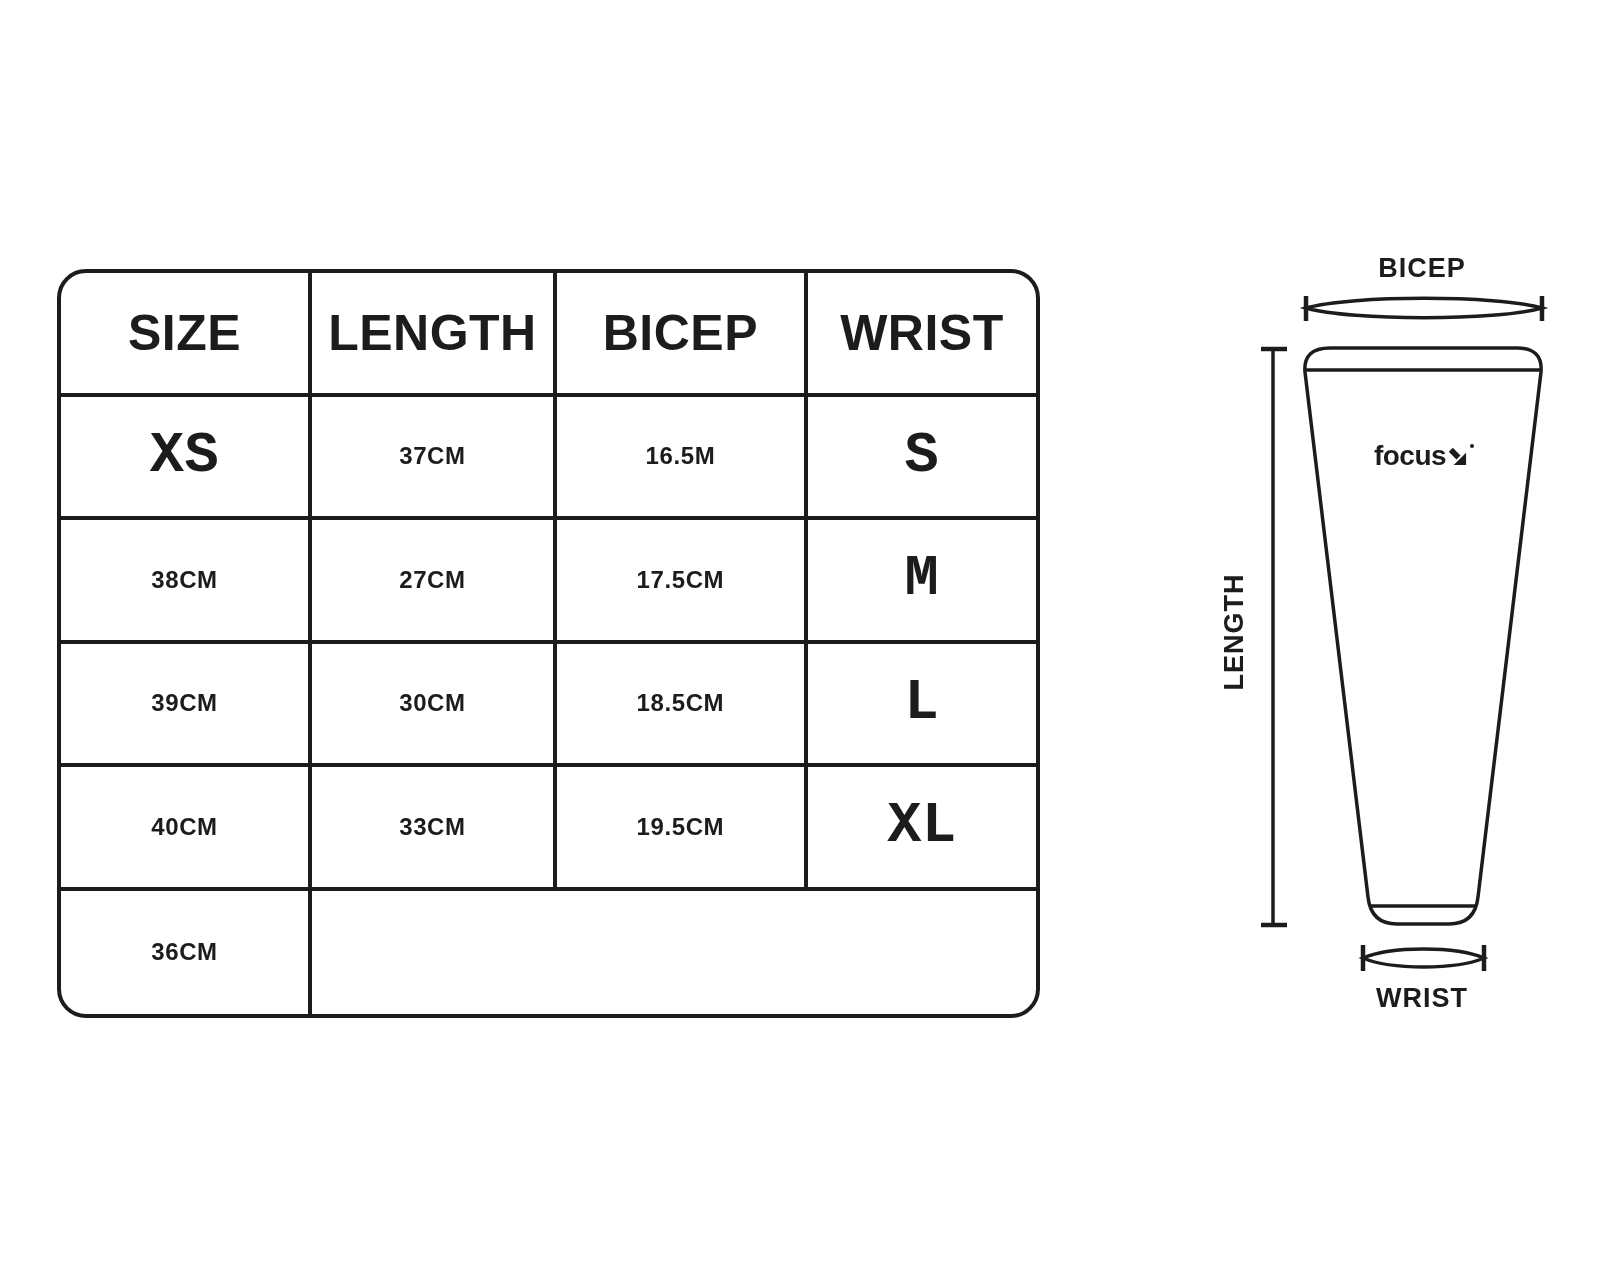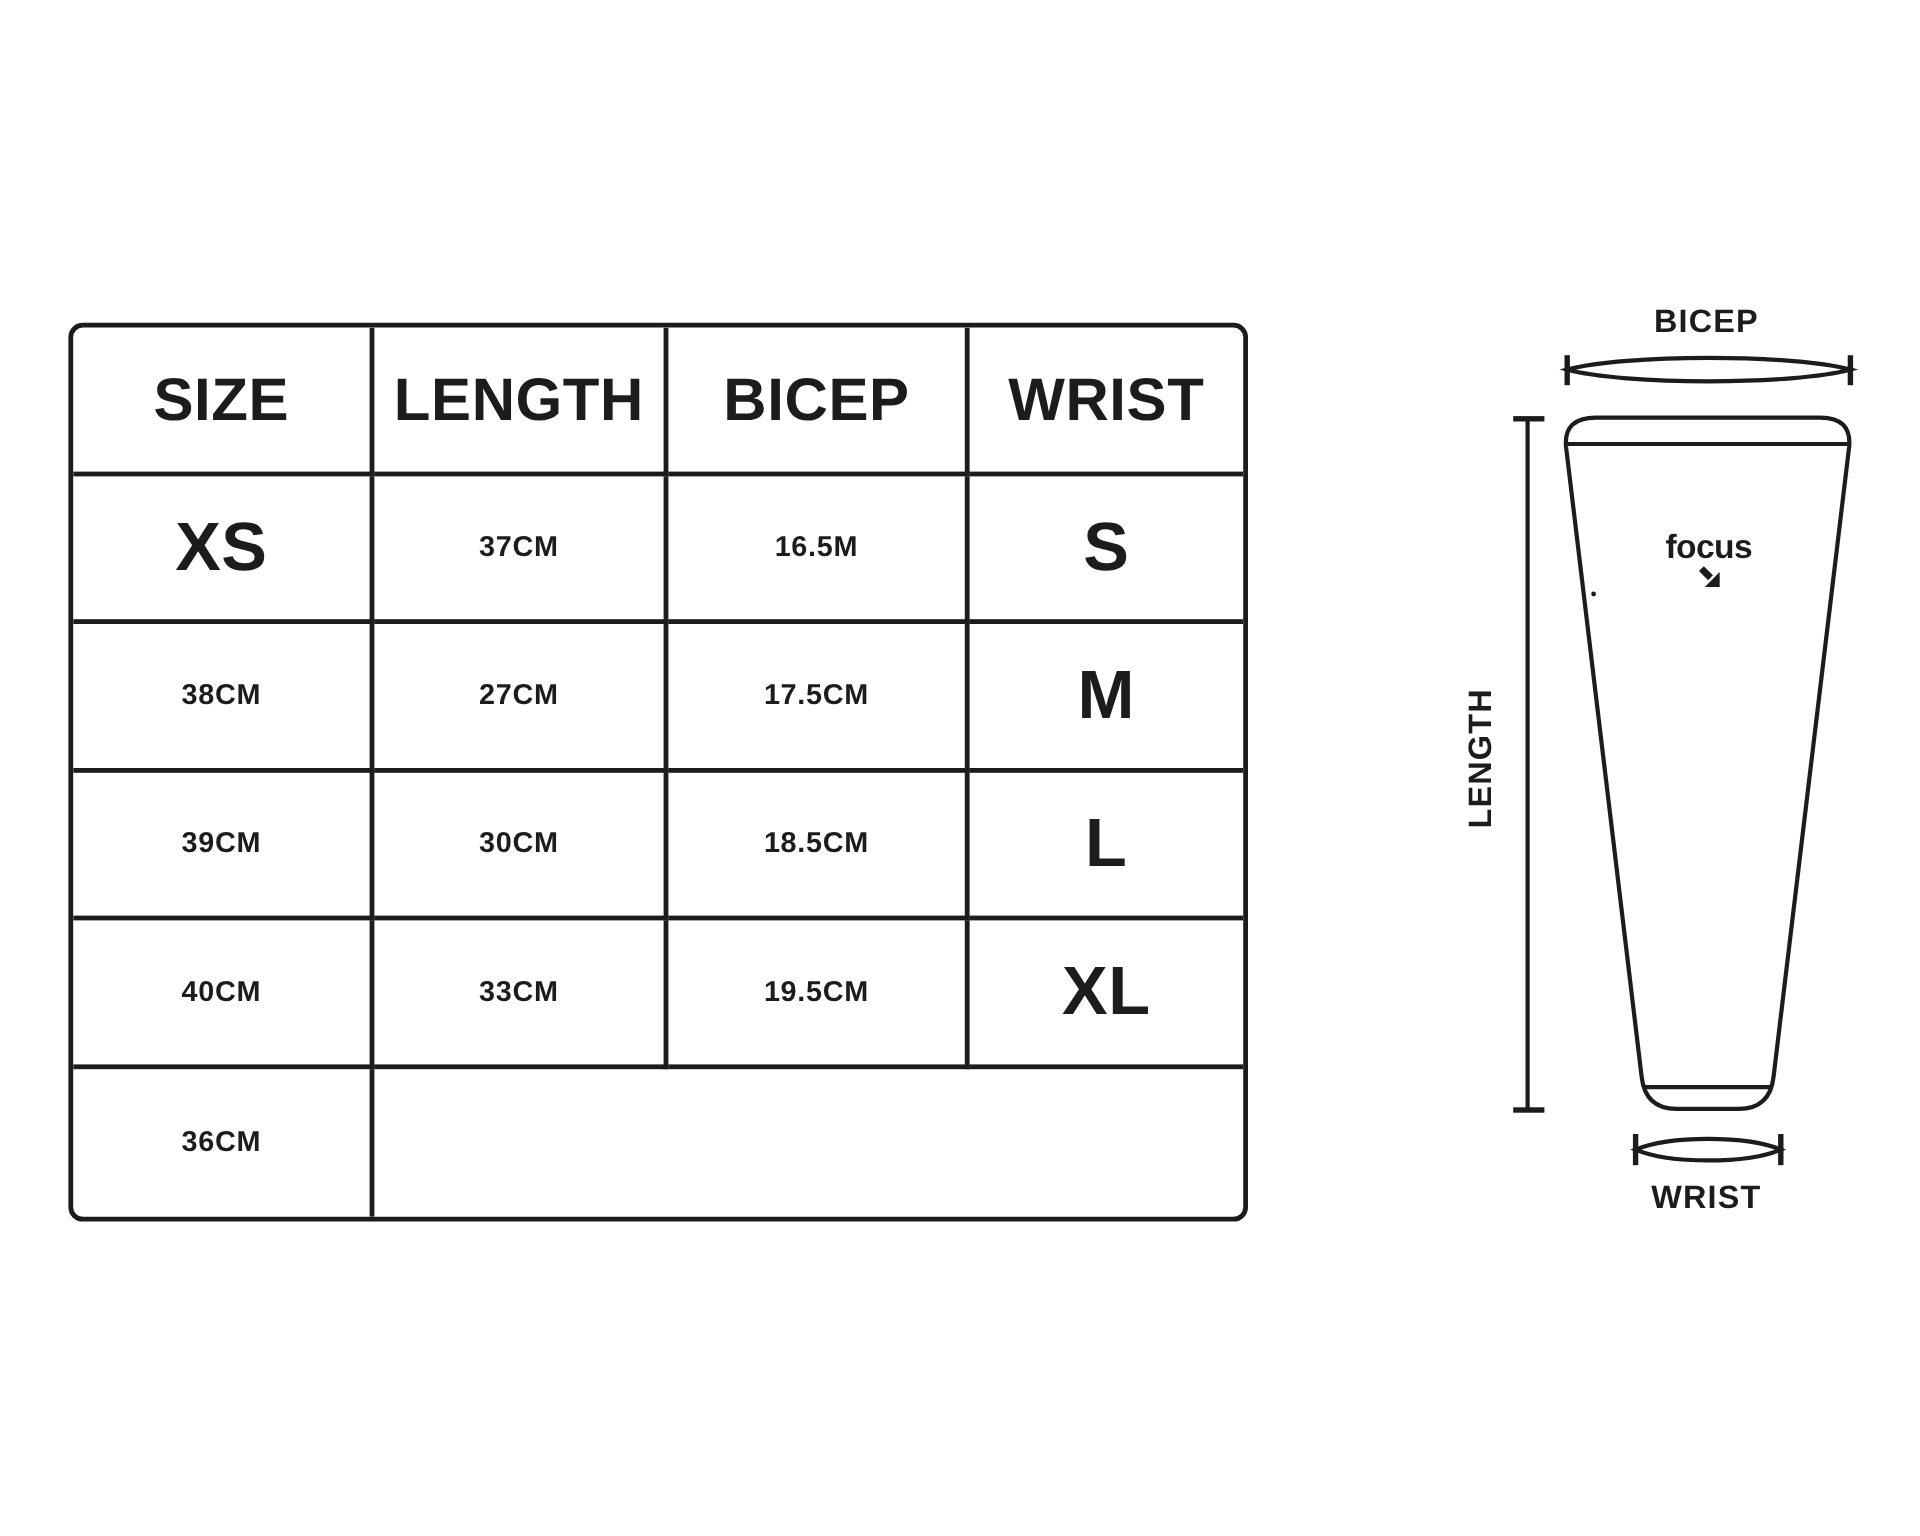--- a/index.html
+++ b/index.html
@@ -19,41 +19,41 @@
 
   
   .size-table{
     position:absolute;
     left:57px;
     top:269px;
     width:983px;
     height:749px;
     box-sizing:border-box;
     border:4px solid var(--ink);
-    border-radius:12px;
+    border-radius:29px;
     overflow:hidden;
     display:grid;
     grid-template-columns:253fr 247fr 253fr 230fr;
     grid-template-rows:repeat(6, 1fr);
     background:#fff;
   }
   .cell{
     display:flex;
     align-items:center;
     justify-content:center;
     border-right:4px solid var(--ink);
     border-bottom:4px solid var(--ink);
     font-weight:700;
     line-height:1;
     white-space:nowrap;
   }
   .cell:nth-child(4n){border-right:none;}
   .cell:nth-child(n+21){border-bottom:none;}
   .cell.h{font-size:50px;letter-spacing:0.5px;}
-  .cell.sz{font-size:57px;letter-spacing:0.5px;}
+  .cell.sz{font-size:57px;letter-spacing:0.5px;font-family:Liberation Mono, monospace;}
   .cell.val{font-size:24px;letter-spacing:0.6px;}
 
   
   .diagram-svg{
     position:absolute;
     left:1220px;
     top:250px;
     width:370px;
     height:790px;
   }
@@ -79,21 +79,20 @@
     left:1324px;
     top:442px;
     width:200px;
     display:flex;
     align-items:center;
     justify-content:center;
     font-weight:700;
     font-size:28px;
     letter-spacing:-0.5px;
     line-height:1;
-    flex-direction:column;
   }
   .brand-arrow-svg{
     width:21px;height:21px;
     margin-left:1px;
     display:block;
   }
   .brand-mark{
     width:4px;height:4px;border-radius:50%;
     background:var(--ink);
     align-self:flex-start;

